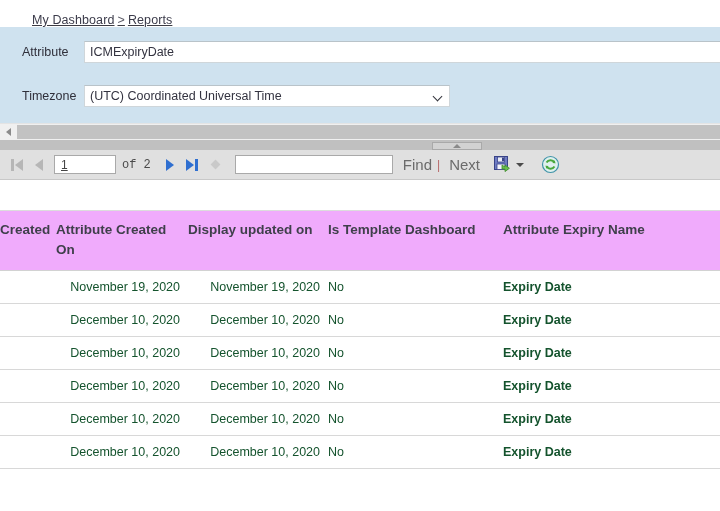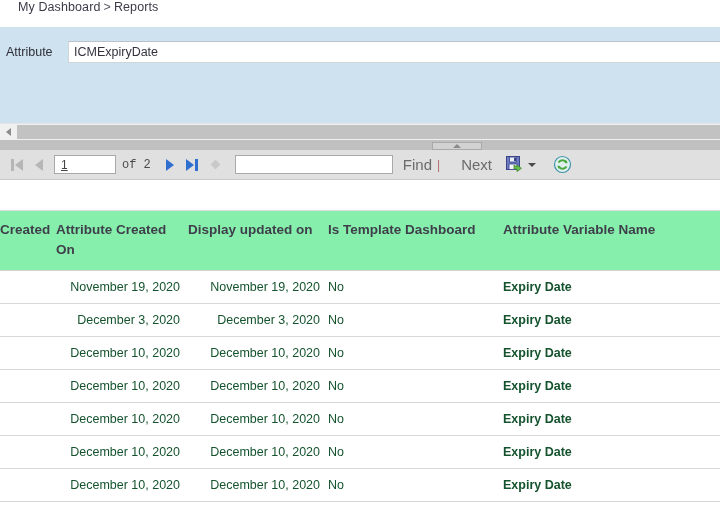--- a/index.html
+++ b/index.html
@@ -15,23 +15,24 @@
     font-size: 13px;
     color: #3c3c44;
     -webkit-font-smoothing: antialiased;
   }
 
   
   .breadcrumb-bar {
     height: 27px;
     background: #ffffff;
     display: flex;
-    align-items: flex-start;
-    padding-left: 18px;
-    box-sizing: border-box;
+    align-items: flex-end;
+    padding-left: 32px;
+    box-sizing: border-box;
+    text-decoration: underline;
   }
   .breadcrumb {
     font-size: 12.5px;
     color: #3b3b4a;
     white-space: nowrap;
     letter-spacing: .1px;
   }
   .breadcrumb .sep { color: #5a5a66; padding: 0 3px; }
 
   
@@ -40,21 +41,21 @@
     padding: 0;
     position: relative;
     height: 96px;
     box-sizing: border-box;
   }
   .param-row {
     display: flex;
     align-items: center;
     height: 26px;
     position: absolute;
-    left: 0;
+    left: 16px;
     right: 0;
   }
   .param-row.r1 { top: 12px; }
   .param-row.r2 { top: 56px; }
   .param-label {
     width: 68px;
     padding-left: 6px;
     box-sizing: border-box;
     font-size: 12.5px;
     color: #2f2f3a;
@@ -278,21 +279,21 @@
   
   .gap { height: 30px; background: #ffffff; }
 
   
   table.report {
     width: 100%;
     border-collapse: collapse;
     table-layout: fixed;
   }
   table.report thead th {
-    background: #86efac;
+    background: #f0abfc;
     font-size: 13.5px;
     font-weight: bold;
     color: #3f3f4b;
     text-align: left;
     padding: 9px 8px 9px 0;
     vertical-align: top;
     height: 38px;
     box-sizing: border-box;
     border-bottom: 1px solid #d2d2d2;
     border-top: 1px solid #dcdcdc;
@@ -333,20 +334,29 @@
 
 <div class="param-panel">
 
   <div class="param-row r1">
     <div class="param-label">Attribute</div>
     <div class="param-input attr">
       <span>ICMExpiryDate</span>
     </div>
   </div>
 
+  <div class="param-row r2">
+    <div class="param-label">Timezone</div>
+    <div class="param-input param-select">
+      <span>(UTC) Coordinated Universal Time</span>
+      <span class="caret-wrap">
+          <span class="caret"></span>
+        </span>
+    </div>
+  </div>
 
 </div>
 
 <div class="hscroll">
   <div class="hscroll-btn">
       <span class="arr"></span>
     </div>
   <div class="hscroll-track">
     <div class="hscroll-thumb"></div>
   </div>
@@ -383,21 +393,21 @@
   </div>
 
   <div class="sep-diamond">
       <span class="d"></span>
     </div>
 
   <div class="find-input"></div>
 
   <div class="find-link">Find</div>
   <div class="pipe">|</div>
-  <div class="find-link" style="margin-left:16px">Next</div>
+  <div class="find-link" style="margin-left:4px">Next</div>
 
   <div class="tb-icon">
     <svg width="19" height="19" viewBox="0 0 19 19">
       <rect x="1.5" y="1.5" width="13" height="13" fill="#6f7cc4" stroke="#3a4488" stroke-width="1"></rect>
       <rect x="4.5" y="2" width="7" height="5" fill="#e9edf7" stroke="#3a4488" stroke-width=".8"></rect>
       <rect x="9" y="2.6" width="2" height="3.6" fill="#3a4488"></rect>
       <rect x="4" y="9" width="8" height="5.5" fill="#f2f4fb" stroke="#3a4488" stroke-width=".8"></rect>
       <path d="M9 10 l0 4 l3 0 l0 2.6 l4.4 -3.3 l-4.4 -3.3 l0 2 z" fill="#69bf4e" stroke="#3f8c2c" stroke-width=".8"></path>
     </svg>
   </div>
@@ -419,40 +429,33 @@
 
 <div class="gap"></div>
 
 <table class="report">
   <thead>
     <tr>
       <th class="col-created th-created">Created</th>
       <th class="col-tcreated th-tcreated">Attribute Created On</th>
       <th class="col-vupdated th-vupdated">Display updated on</th>
       <th class="col-istv th-istv">Is Template Dashboard</th>
-      <th class="col-adn th-adn">Attribute Variable Name</th>
+      <th class="col-adn th-adn">Attribute Expiry Name</th>
     </tr>
   </thead>
   <tbody id="report-body">
       <tr>
         <td class="col-created num"></td>
         <td class="col-tcreated num">November 19, 2020</td>
         <td class="col-vupdated num">November 19, 2020</td>
         <td class="col-istv istv">No</td>
         <td class="col-adn adn">Expiry Date</td>
       </tr>
       <tr>
         <td class="col-created num"></td>
-        <td class="col-tcreated num">December 3, 2020</td>
-        <td class="col-vupdated num">December 3, 2020</td>
-        <td class="col-istv istv">No</td>
-        <td class="col-adn adn">Expiry Date</td>
-      </tr>
-      <tr>
-        <td class="col-created num"></td>
         <td class="col-tcreated num">December 10, 2020</td>
         <td class="col-vupdated num">December 10, 2020</td>
         <td class="col-istv istv">No</td>
         <td class="col-adn adn">Expiry Date</td>
       </tr>
       <tr>
         <td class="col-created num"></td>
         <td class="col-tcreated num">December 10, 2020</td>
         <td class="col-vupdated num">December 10, 2020</td>
         <td class="col-istv istv">No</td>

